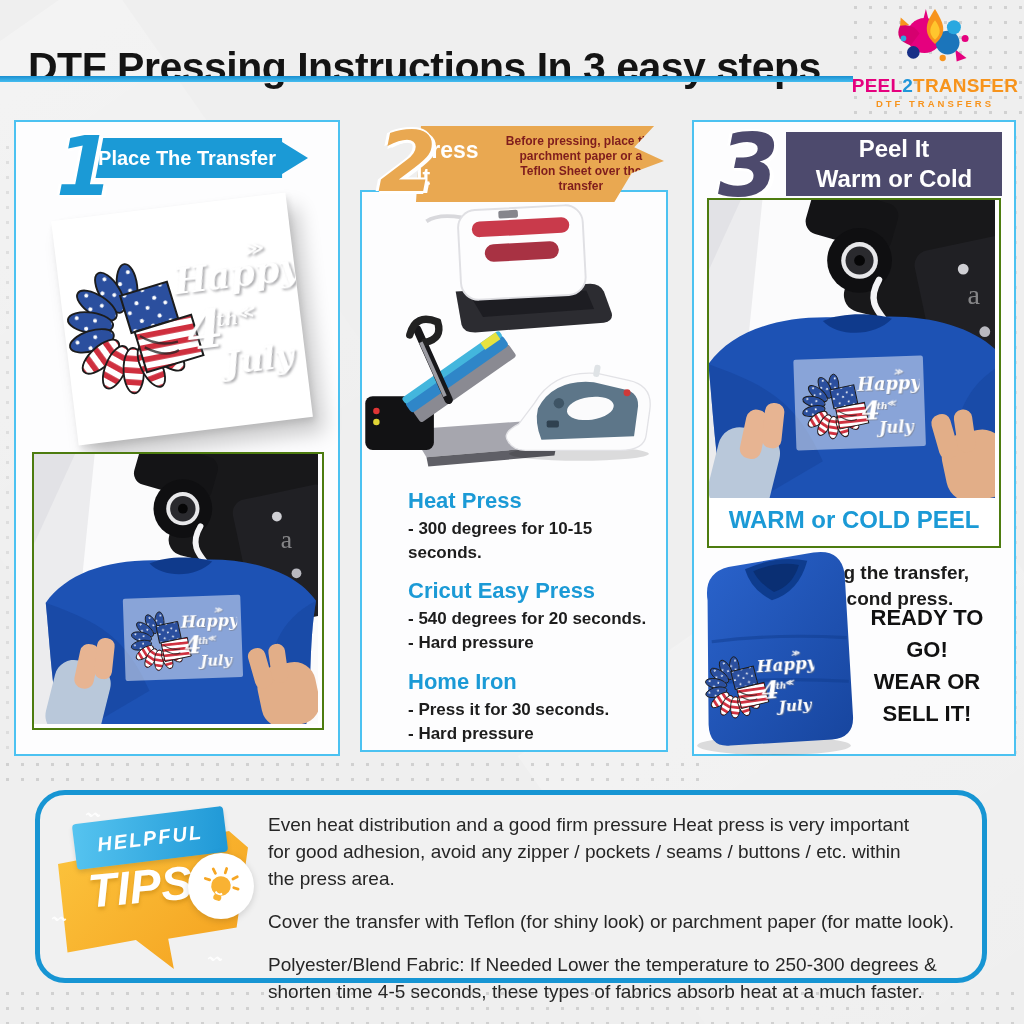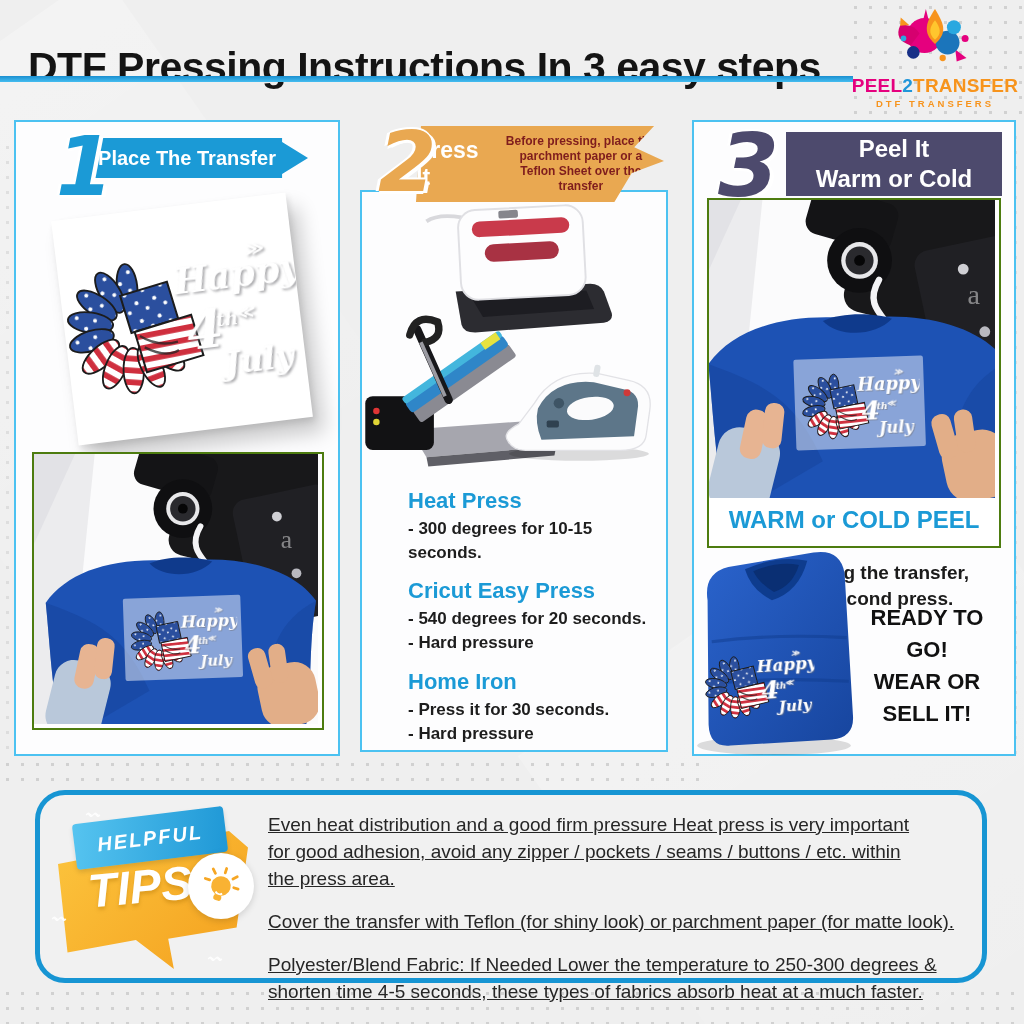--- a/index.html
+++ b/index.html
@@ -31,21 +31,21 @@
   .method .mh{font-size:22px;font-weight:800;color:#1b9ad6;margin-bottom:3px;}
   .method .mb{font-size:17px;font-weight:700;color:#1d1d1d;line-height:1.42;}
   
   .film{position:absolute;left:48px;top:84px;width:236px;height:226px;background:#fff;
         transform:rotate(-7deg);box-shadow:10px 16px 20px rgba(0,0,0,.20),2px 4px 6px rgba(0,0,0,.10);}
   
   .tipsbox{position:absolute;left:35px;top:790px;width:952px;height:193px;border:5px solid #1795d3;
            border-radius:30px;background:#f1f1f1;box-sizing:border-box;}
   .tips-text{position:absolute;left:228px;top:17px;width:712px;font-size:19px;line-height:1.42;
              color:#262626;font-weight:500;}
-  .tips-text p{margin:0 0 16px 0;white-space:pre-line;text-decoration:underline;}
+  .tips-text p{margin:0 0 16px 0;white-space:pre-line;}
   .badge{position:absolute;left:18px;top:12px;width:202px;height:166px;}
   .badge-yellow{position:absolute;left:0;top:24px;width:190px;height:138px;
      background:linear-gradient(135deg,#fcc53e,#f4a01e);
      clip-path:polygon(0 24%,90% 0,100% 12%,94% 70%,58% 78%,61% 100%,41% 79%,5% 88%);}
   .badge-blue{position:absolute;left:16px;top:8px;width:152px;height:46px;border-radius:4px;
      background:linear-gradient(100deg,#56c4f0,#1f98d6);transform:rotate(-7deg);
      display:flex;align-items:center;justify-content:center;box-shadow:0 3px 5px rgba(0,0,0,.12);}
   .badge-blue span{color:#fff;font-weight:800;font-style:italic;font-size:20px;letter-spacing:2px;}
   .badge-tips{position:absolute;left:6px;top:52px;width:152px;text-align:center;transform:rotate(-5deg);
      font-size:47px;font-weight:900;font-style:italic;color:#fff;text-shadow:0 3px 4px rgba(170,110,0,.35);}

